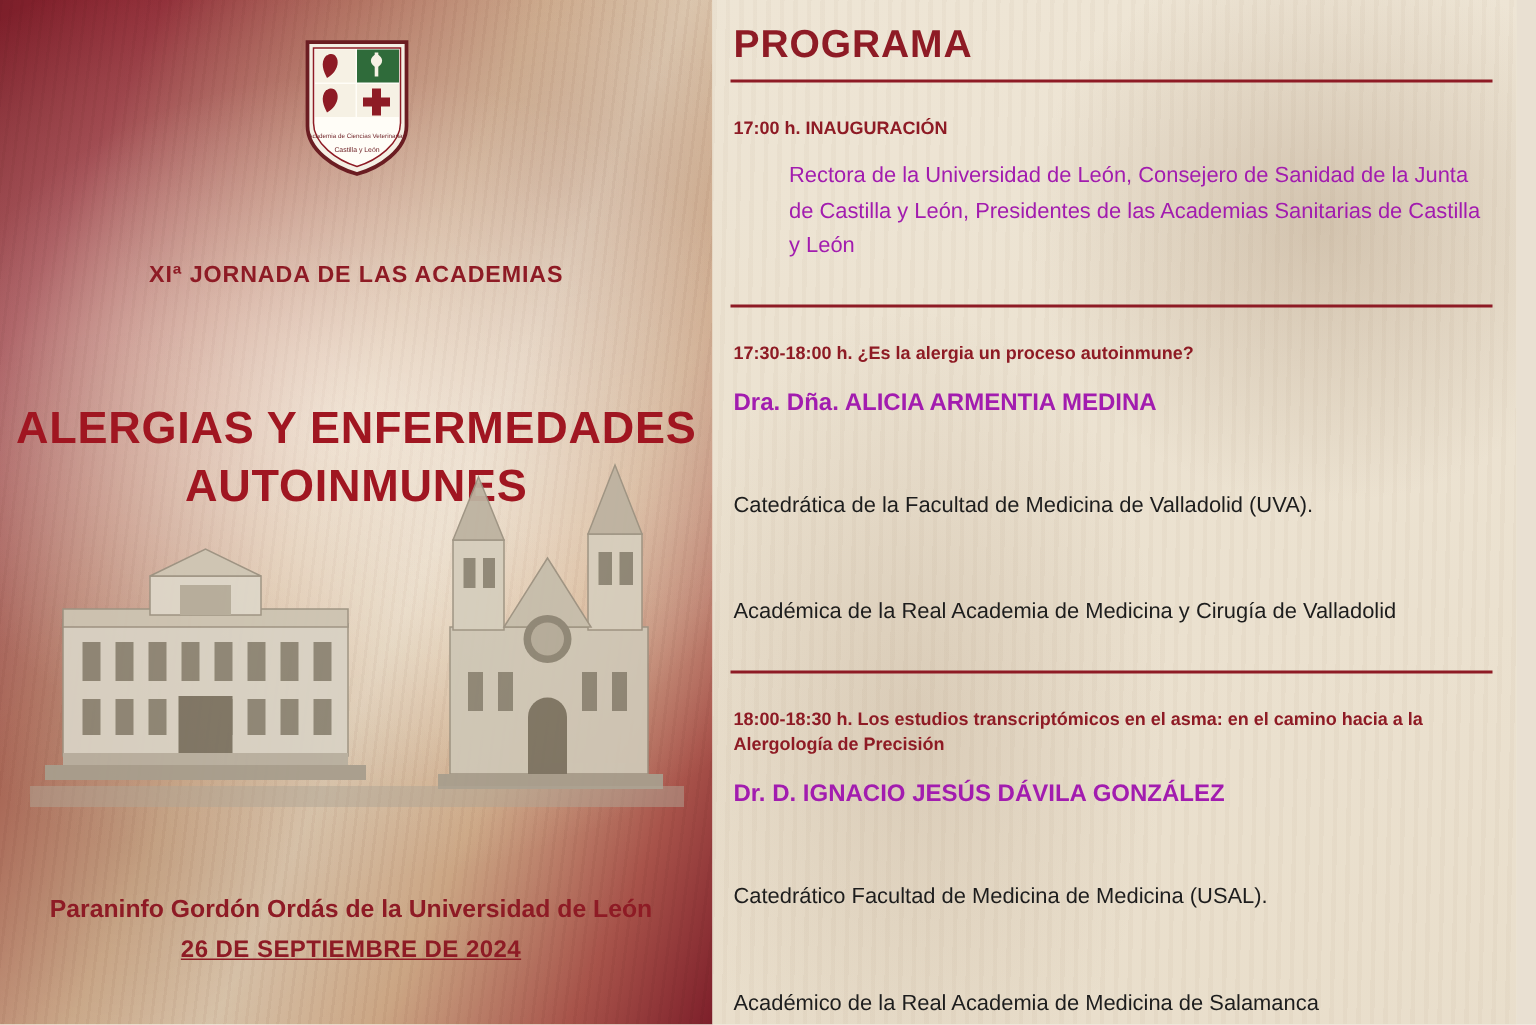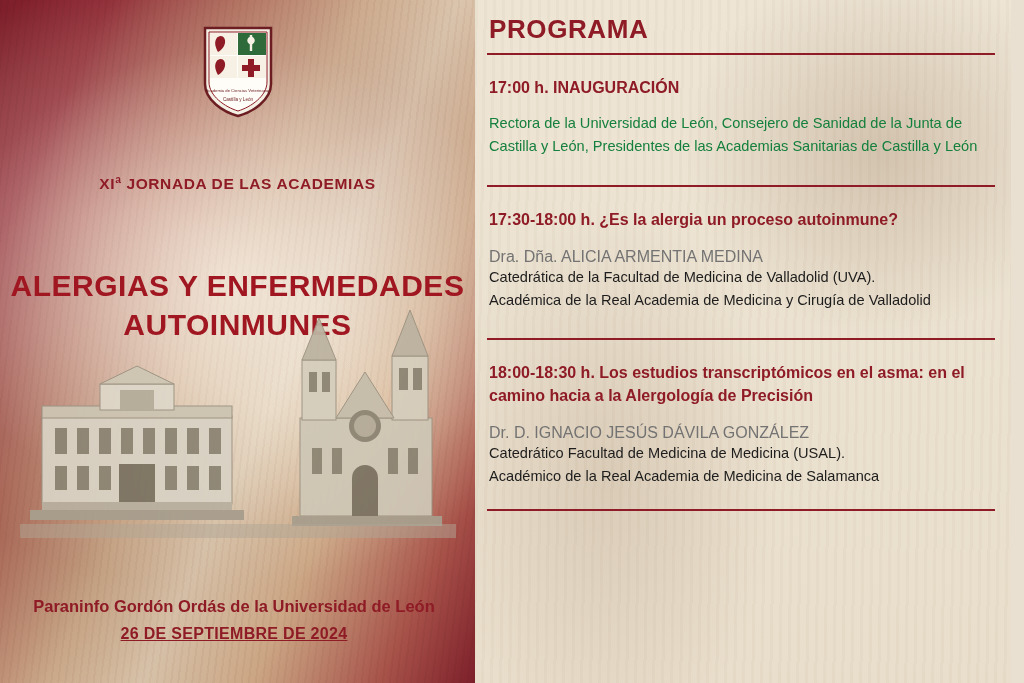--- a/index.html
+++ b/index.html
@@ -159,45 +159,47 @@
     height: 2px;
     background: #8e1b25;
     margin: 0 0 0 2px;
   }
 
   .block { padding: 0 0 0 4px; }
 
   .slot-time {
     color: #8e1b25;
     font-weight: bold;
-    font-size: 16px;
+    font-size: 12px;
     margin: 22px 0 0 0;
     line-height: 1.42;
   }
   .slot-time .plain {
     font-weight: bold;
   }
 
   .slot-body {
-    color: #15803d;
+    color: #a21caf;
     font-size: 14.6px;
     line-height: 1.62;
     margin-top: 12px;
+    margin-left: 37px;
   }
 
   .speaker {
-    color: #737373;
-    font-weight: normal;
+    color: #a21caf;
+    font-weight: bold;
     font-size: 16px;
     margin-top: 16px;
   }
   .speaker-sub {
     color: #1d1d1d;
     font-size: 14.6px;
     line-height: 1.6;
+    margin-top: 48px;
   }
   .spacer-lg { height: 26px; }
   .spacer-md { height: 20px; }
 </style>
 </head>
 <body>
 
 <div class="poster">
 
   <div class="left">

